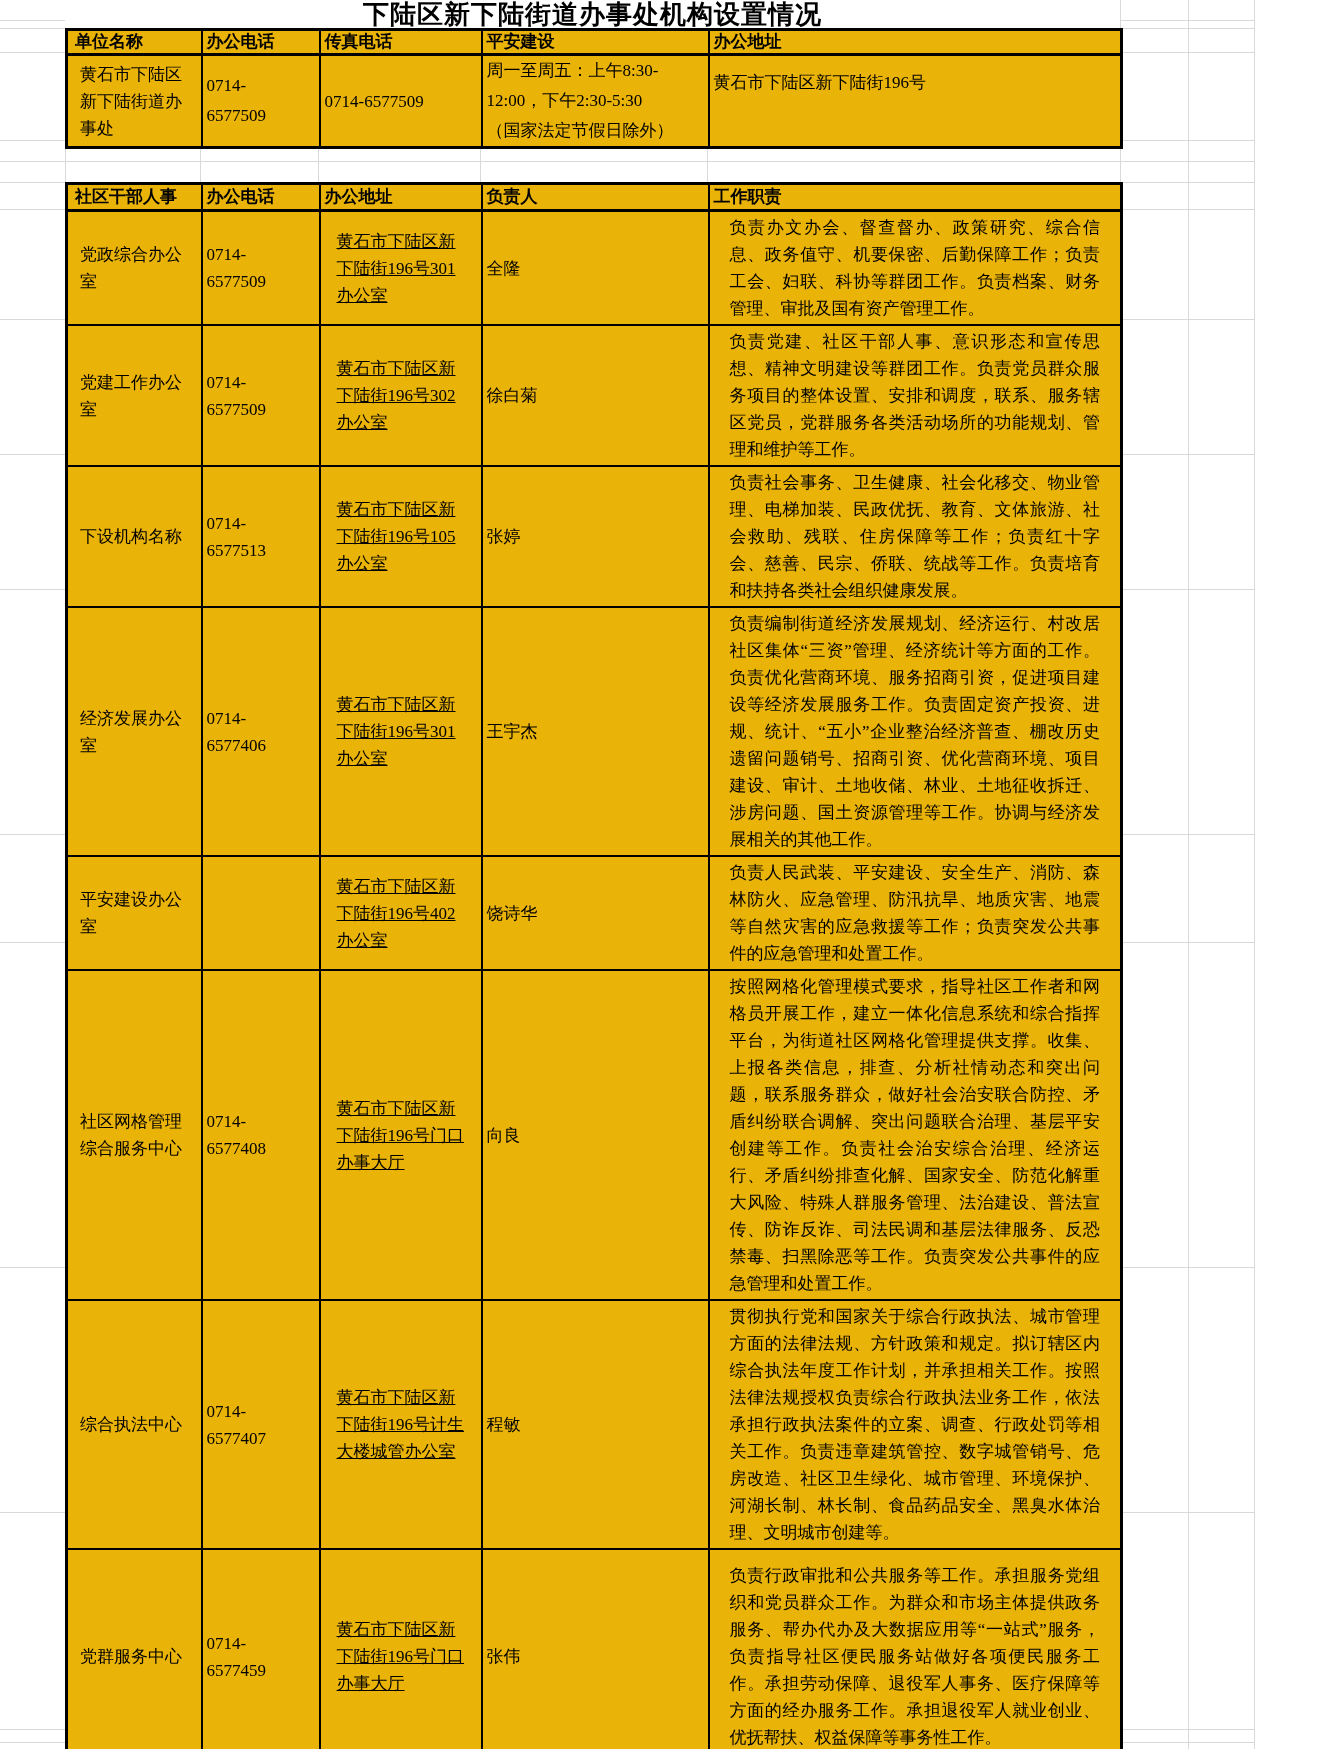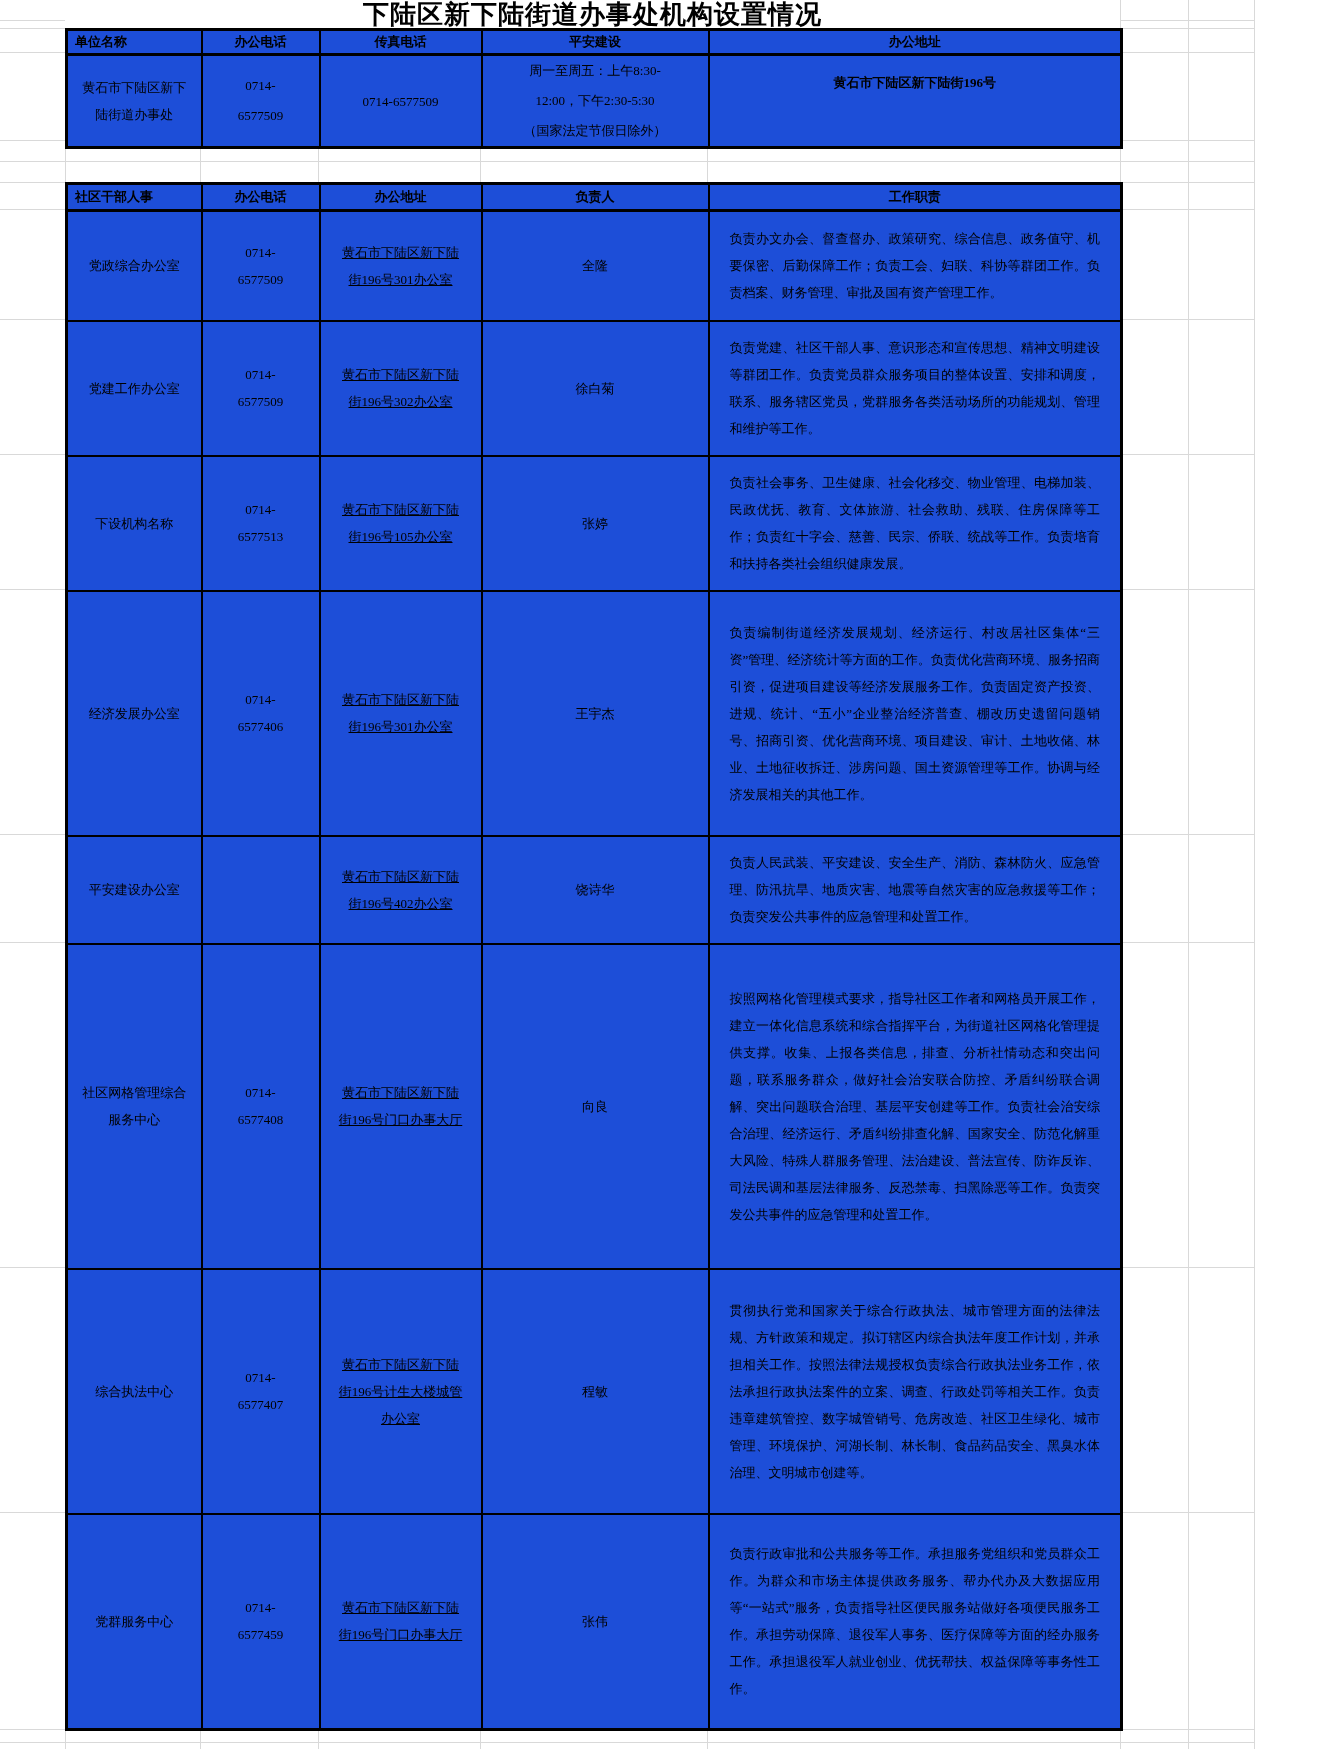--- a/index.html
+++ b/index.html
@@ -27,50 +27,50 @@
   .title {
     position:absolute; left:65px; top:0; width:1055px; height:28px;
     background:#fff; z-index:2;
     font-size:26px; font-weight:bold; text-align:center; line-height:29px;
     letter-spacing:1px; white-space:nowrap;
   }
   table.grid-table {
     position:absolute; z-index:1;
     border-collapse:collapse;
     table-layout:fixed;
-    background:#1d4ed8;
+    background:#eab308;
     border:3px solid #000;
-    font-size:13px;
+    font-size:17px;
   }
   .t1 { left:65px; top:28px; width:1055px; }
   .t2 { left:65px; top:182px; width:1055px; }
   .grid-table th, .grid-table td {
     border:2px solid #000;
     padding:0 4px;
-    text-align:center;
+    text-align:left;
     vertical-align:middle;
     line-height:27px;
     overflow:hidden;
   }
   .grid-table th {
     font-weight:bold;
     border-bottom:3px solid #000;
     line-height:22px;
   }
   th.left { text-align:left; padding-left:7px; }
   td.name-col { padding:0 12px; }
   td.addr2-col { padding:0 16px;text-decoration:underline; }
   td.duties-col {
     text-align:justify;
     padding:2px 20px;
   }
   td.prewrap { white-space:pre-line; }
   td.hours-cell { line-height:30px; white-space:pre-line; }
   td.phone-t1 { line-height:30px; white-space:pre-line; }
-  td.addr-t1 { vertical-align:top; padding-top:13px;font-weight:bold; }
+  td.addr-t1 { vertical-align:top; padding-top:13px; }
 </style>
 </head>
 <body>
 
 <div class="sheet">
 
   <div>
     <div class="hline" style="top:20px"></div>
     <div class="hline" style="top:28px"></div>
     <div class="hline" style="top:52px"></div>

